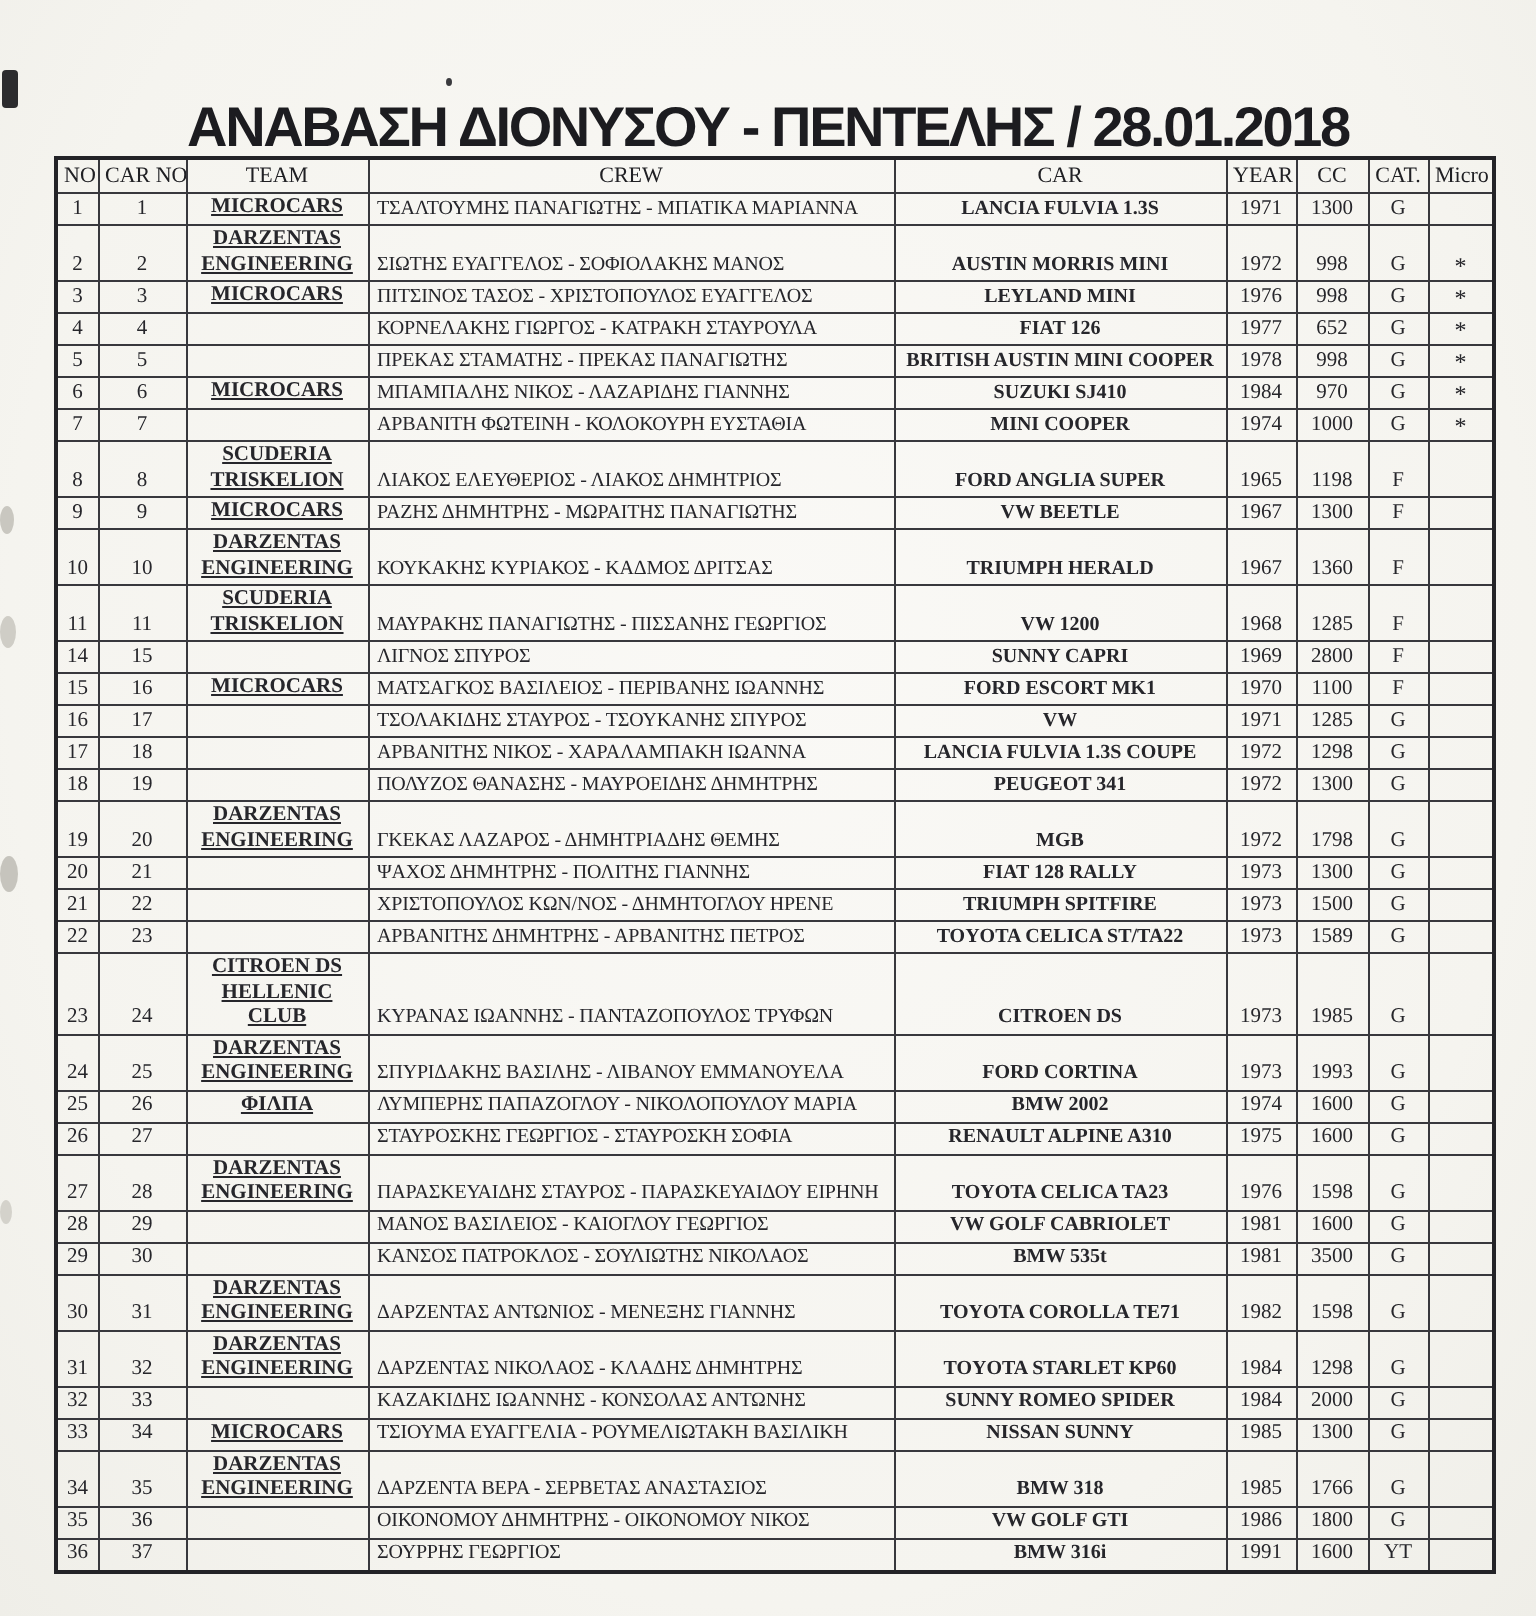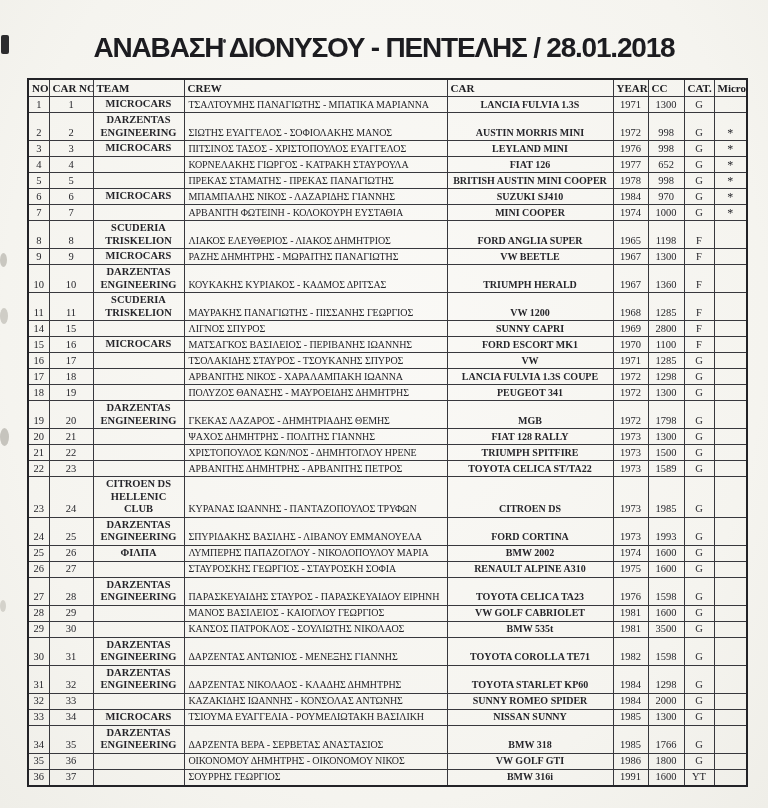--- a/index.html
+++ b/index.html
@@ -4,21 +4,21 @@
 <style>
   html,body{margin:0;padding:0;}
   body{
     width:768px;height:808px;position:relative;overflow:hidden;
     background:
       radial-gradient(ellipse at 50% 40%, #faf9f6 0%, #f5f4ef 70%, #efeee8 100%);
     font-family:"Liberation Serif","DejaVu Serif",serif;
     color:#232328;
   }
   .page-title{
-    position:absolute;top:32px;left:0;width:100%;
+    position:absolute;top:48px;left:0;width:100%;
     text-align:center;
     font-family:"Liberation Sans","DejaVu Sans",sans-serif;
     font-weight:bold;font-size:28px;letter-spacing:-1.2px;
     color:#1c1c20;
     white-space:nowrap;
   }
   .title-dot{
     position:absolute;left:223px;top:39px;width:3px;height:4px;
     background:#3a3a3e;border-radius:50%;
   }
@@ -26,30 +26,30 @@
     position:absolute;left:27px;top:78px;
     width:719px;table-layout:fixed;border-collapse:collapse;
     border:2px solid #232327;
   }
   .entries th,.entries td{
     border:1px solid #38383d;
     padding:1px 3px;
     overflow:hidden;white-space:nowrap;
   }
   .entries th{
-    font-size:11px;font-weight:bold;text-align:left;
+    font-size:11px;font-weight:normal;text-align:center;
     height:14px;vertical-align:middle;color:#202024;margin-top:40px;
   }
   .entries td{
     font-size:10.5px;line-height:12.5px;height:13px;
     vertical-align:bottom;text-align:center;color:#26262b;
   }
   td.col-team{
     font-weight:bold;vertical-align:middle;
-    white-space:normal;line-height:12.5px;font-size:10.5px;
+    white-space:normal;line-height:12.5px;font-size:10.5px;text-decoration:underline;
   }
   td.col-crew{
     text-align:left;padding-left:4px;font-size:10px;letter-spacing:-0.1px;margin-left:44px;
   }
   td.col-car{font-size:10px;font-weight:bold;}
   td.col-micro{font-size:12px;}
   .scan-artifact{position:absolute;pointer-events:none;}
   .blob1{left:1px;top:35px;width:8px;height:19px;background:#2c2c2e;border-radius:2px;}
   .smudge1{left:0;top:253px;width:7px;height:14px;background:#c9c7c0;border-radius:50%;}
   .smudge2{left:0;top:308px;width:8px;height:16px;background:#cfcdc6;border-radius:50%;}

